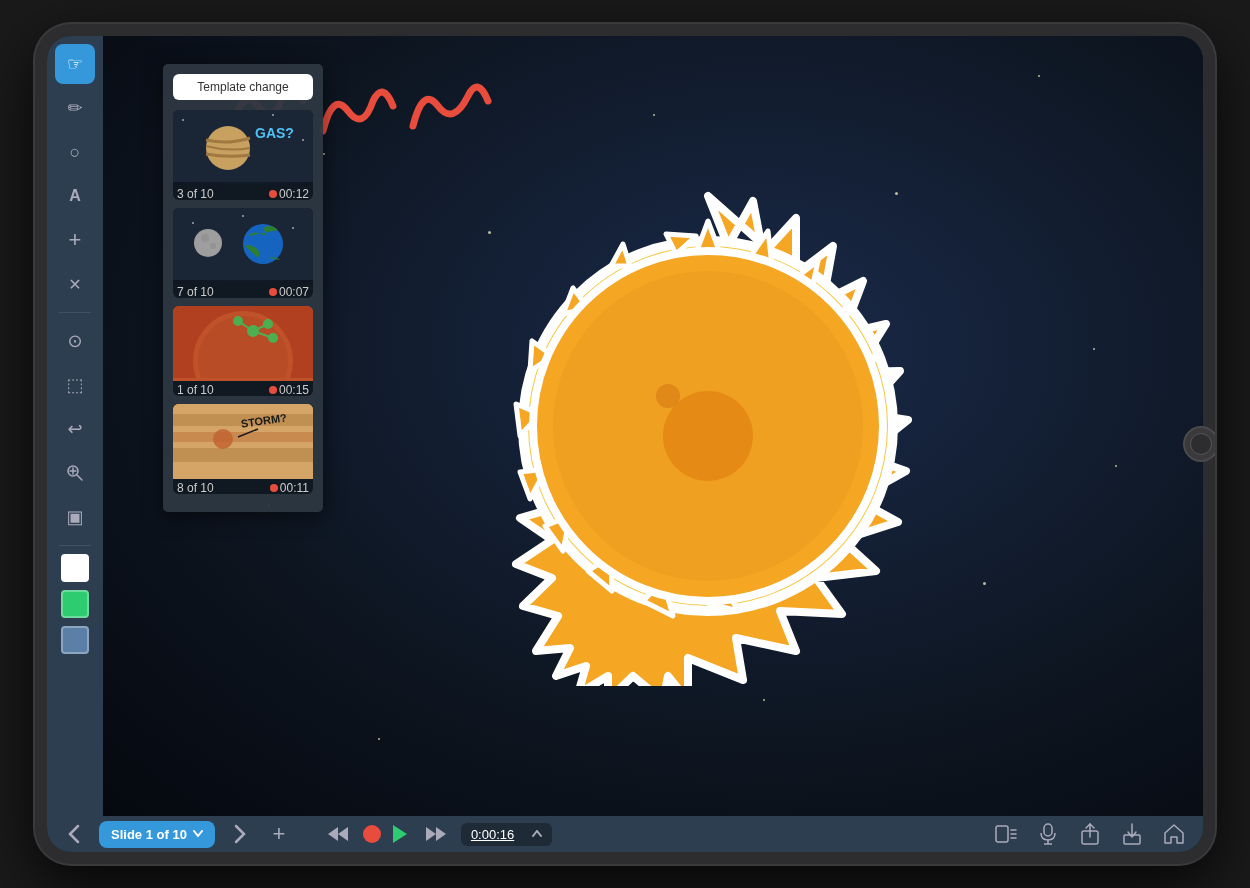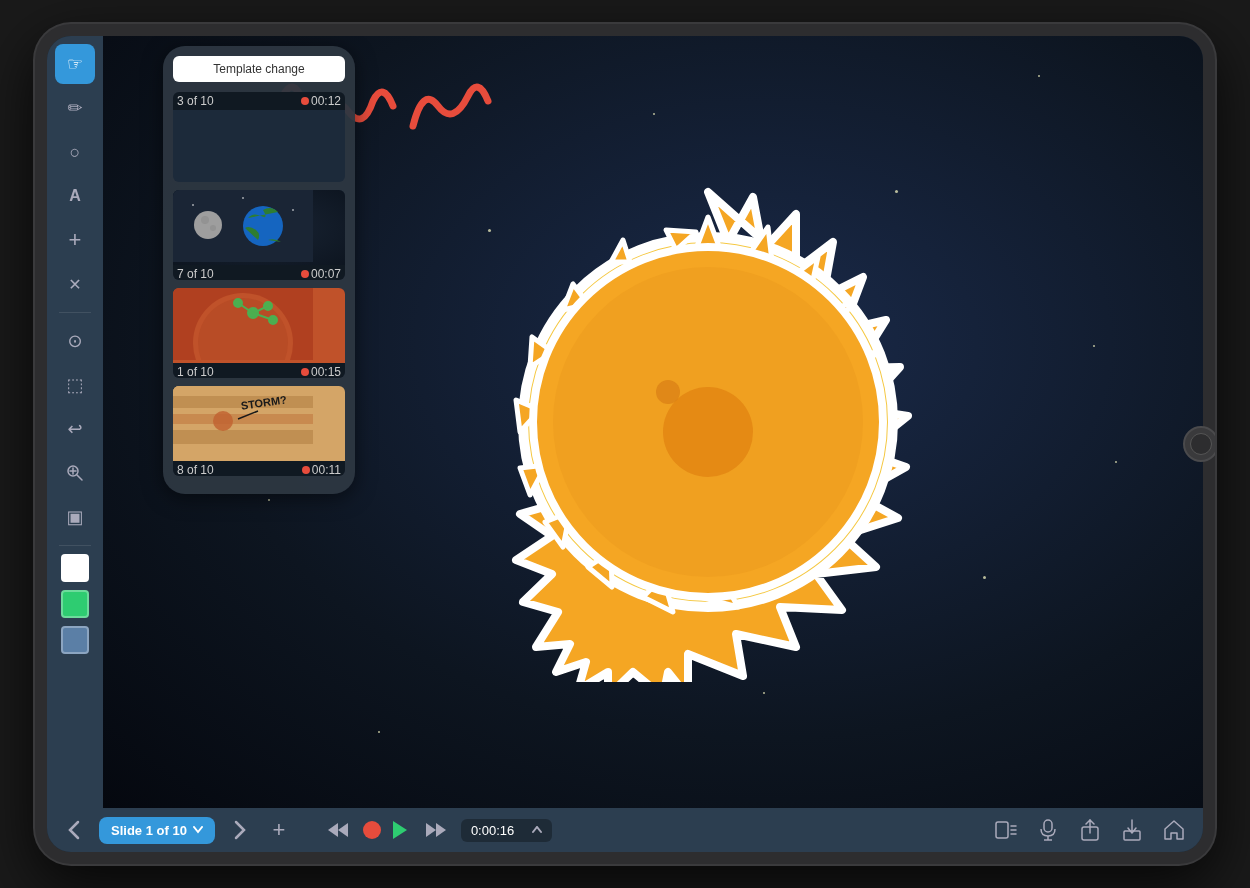--- a/index.html
+++ b/index.html
@@ -148,25 +148,25 @@
     
     .squiggles {
       position: absolute;
       top: 30px;
       left: 120px;
     }
 
     
     .slide-panel {
       position: absolute;
-      top: 10px;
+      top: 28px;
       left: 60px;
-      width: 192px;
+      width: 160px;
       background: rgba(45,55,65,0.95);
-      border-radius: 22px;
+      border-radius: 5px;
       padding: 10px;
       z-index: 20;
       box-shadow: 0 4px 20px rgba(0,0,0,0.5);
     }
 
     .template-change-btn {
       background: white;
       border: none;
       border-radius: 6px;
       padding: 6px 10px;
@@ -210,21 +210,21 @@
       width: 8px;
       height: 8px;
       background: #e74c3c;
       border-radius: 50%;
       display: inline-block;
       margin-right: 2px;
     }
 
     
     .bottom-toolbar {
-      height: 44px;
+      height: 36px;
       background: #2c3e50;
       display: flex;
       align-items: center;
       padding: 0 12px;
       gap: 8px;
     }
 
     .nav-btn {
       width: 32px;
       height: 32px;
@@ -269,20 +269,21 @@
     .timer-display {
       background: rgba(0,0,0,0.3);
       color: white;
       padding: 4px 10px;
       border-radius: 6px;
       font-size: 13px;
       font-weight: 500;
       display: flex;
       align-items: center;
       gap: 18px;
+      text-decoration: underline;
     }
 
     .toolbar-spacer { flex: 1; }
 
     .toolbar-icon-btn {
       width: 34px;
       height: 34px;
       display: flex;
       align-items: center;
       justify-content: center;
@@ -423,20 +424,38 @@
               <circle cx="220" cy="230" r="12" fill="#d07010" opacity="0.5"></circle>
             </g>
           </svg>
         </div>
 
         <div class="slide-panel">
           <button class="template-change-btn">Template change</button>
 
           
           <div class="slide-thumb">
+            <div class="slide-thumb-img thumb-gas">
+              
+              <svg width="140" height="72" viewBox="0 0 140 72">
+                <rect width="140" height="72" fill="#1a2535"></rect>
+
+                <circle cx="10" cy="10" r="1" fill="white" opacity="0.6"></circle>
+                <circle cx="50" cy="20" r="1" fill="white" opacity="0.6"></circle>
+                <circle cx="100" cy="5" r="1" fill="white" opacity="0.6"></circle>
+                <circle cx="130" cy="30" r="1" fill="white" opacity="0.6"></circle>
+
+                <circle cx="55" cy="38" r="22" fill="#c8a060"></circle>
+                <path d="M33,30 Q55,35 77,28" stroke="#a07840" stroke-width="3" fill="none"></path>
+                <path d="M33,36 Q55,42 77,38" stroke="#a07840" stroke-width="2" fill="none"></path>
+                <path d="M33,44 Q55,48 77,45" stroke="#a07840" stroke-width="3" fill="none"></path>
+
+                <text x="82" y="28" font-size="14" font-weight="bold" fill="#4fc3f7" font-family="Arial">GAS?</text>
+              </svg>
+            </div>
             <div class="slide-info">
               <span>3 of 10</span>
               <span><span class="slide-dot"></span>00:12</span>
             </div>
           </div>
 
           
           <div class="slide-thumb">
             <div class="slide-thumb-img thumb-earth">
               <svg width="140" height="72" viewBox="0 0 140 72">

